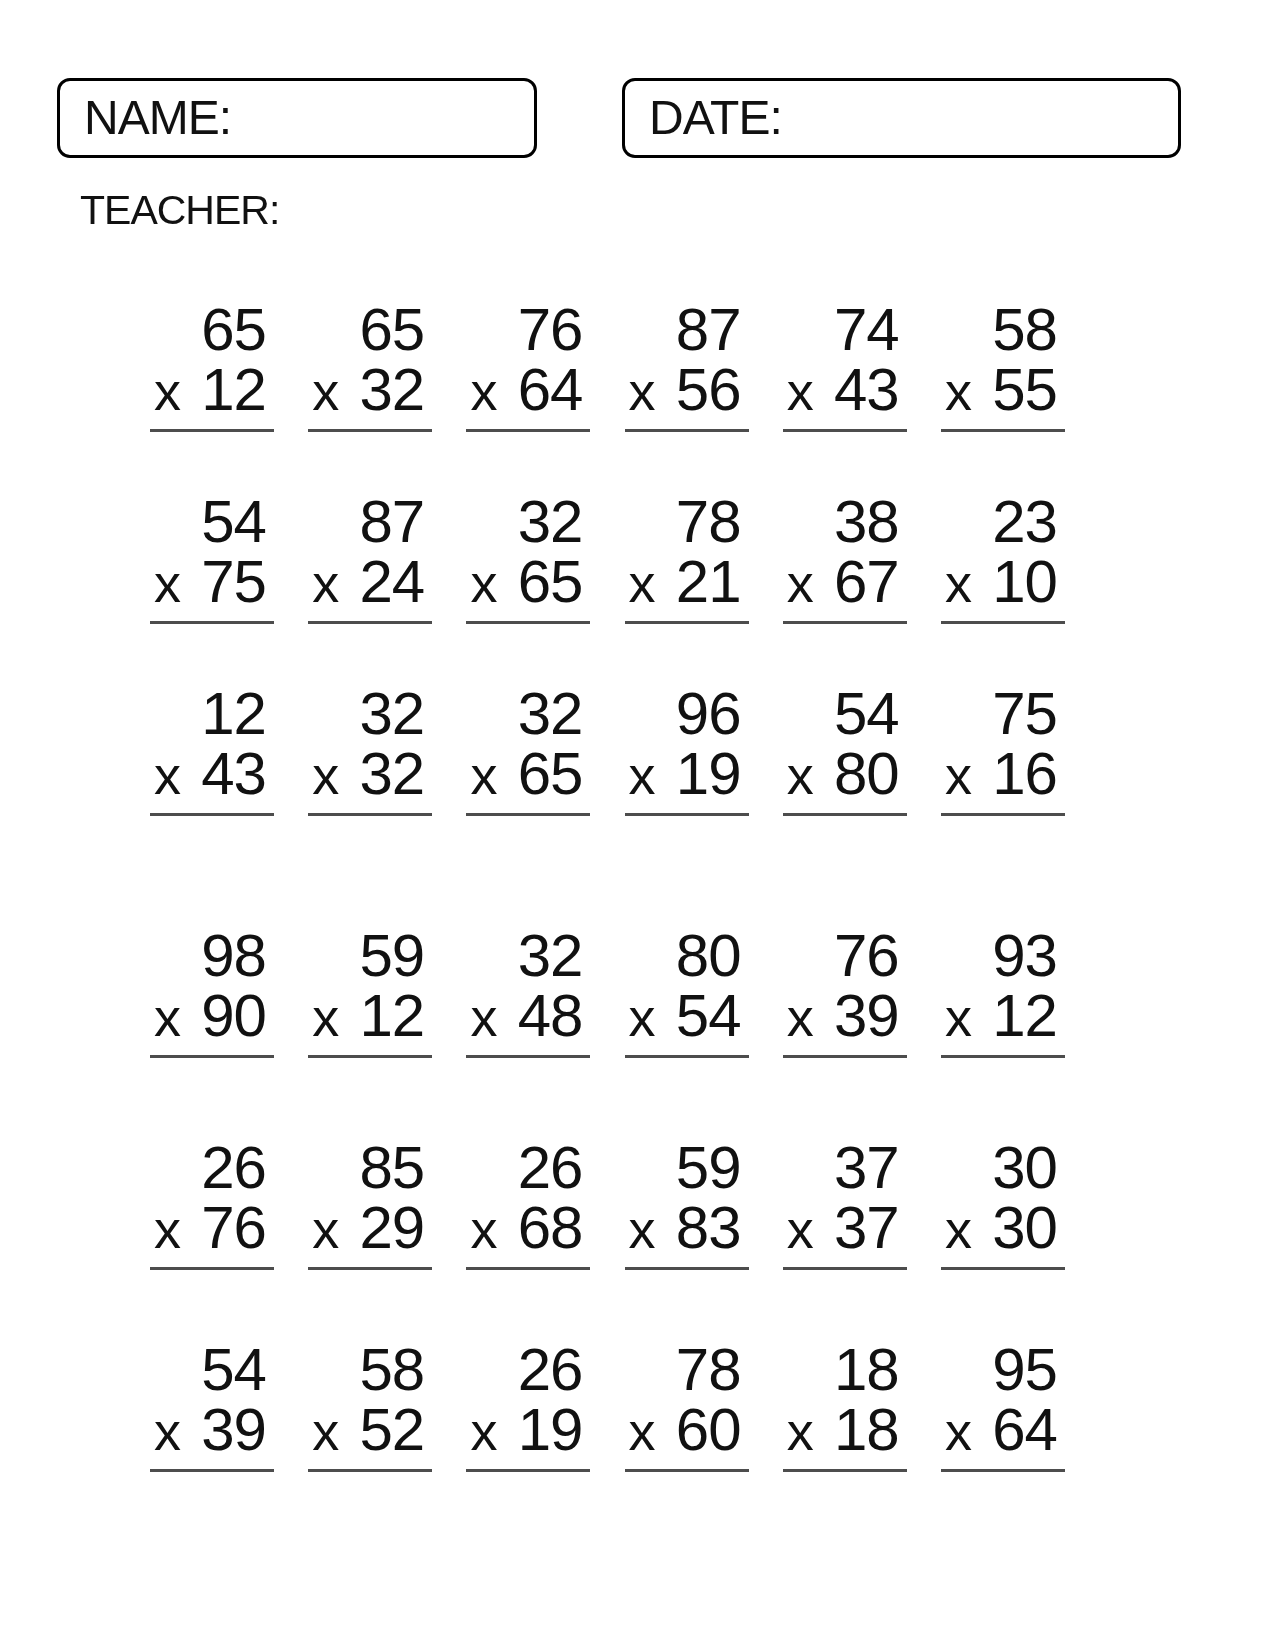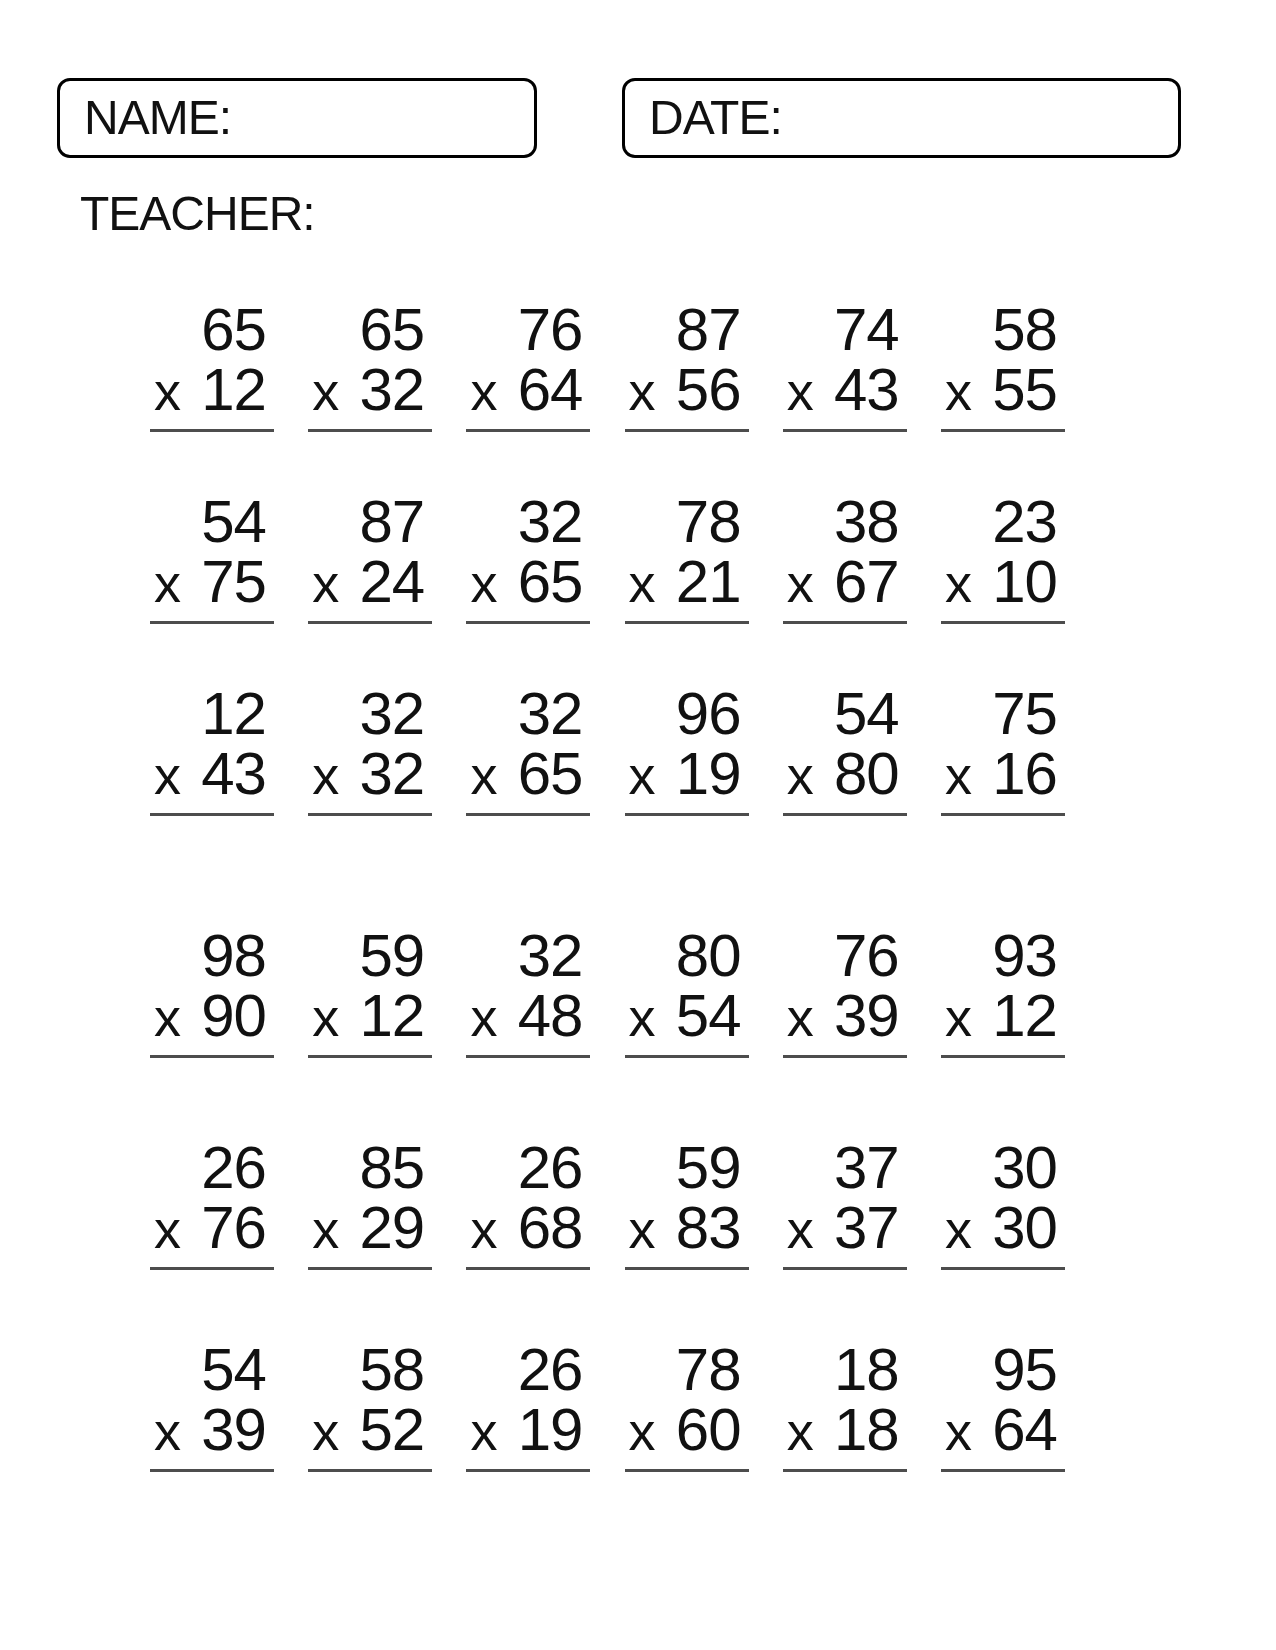--- a/index.html
+++ b/index.html
@@ -28,21 +28,21 @@
   .date-box { left: 622px; width: 559px; }
   .box-label {
     font-size: 48px;
     line-height: 1;
     letter-spacing: -1px;
     color: #111111;
   }
   .sub-label {
     position: absolute;
     top: 190px;
-    font-size: 48px;
+    font-size: 41px;
     line-height: 1;
     letter-spacing: -1px;
     color: #111111;
   }
   .teacher-label { left: 80px; }
   .score-label   { left: 595px; }
 
   .problems {
     position: absolute;
     left: 150px;

